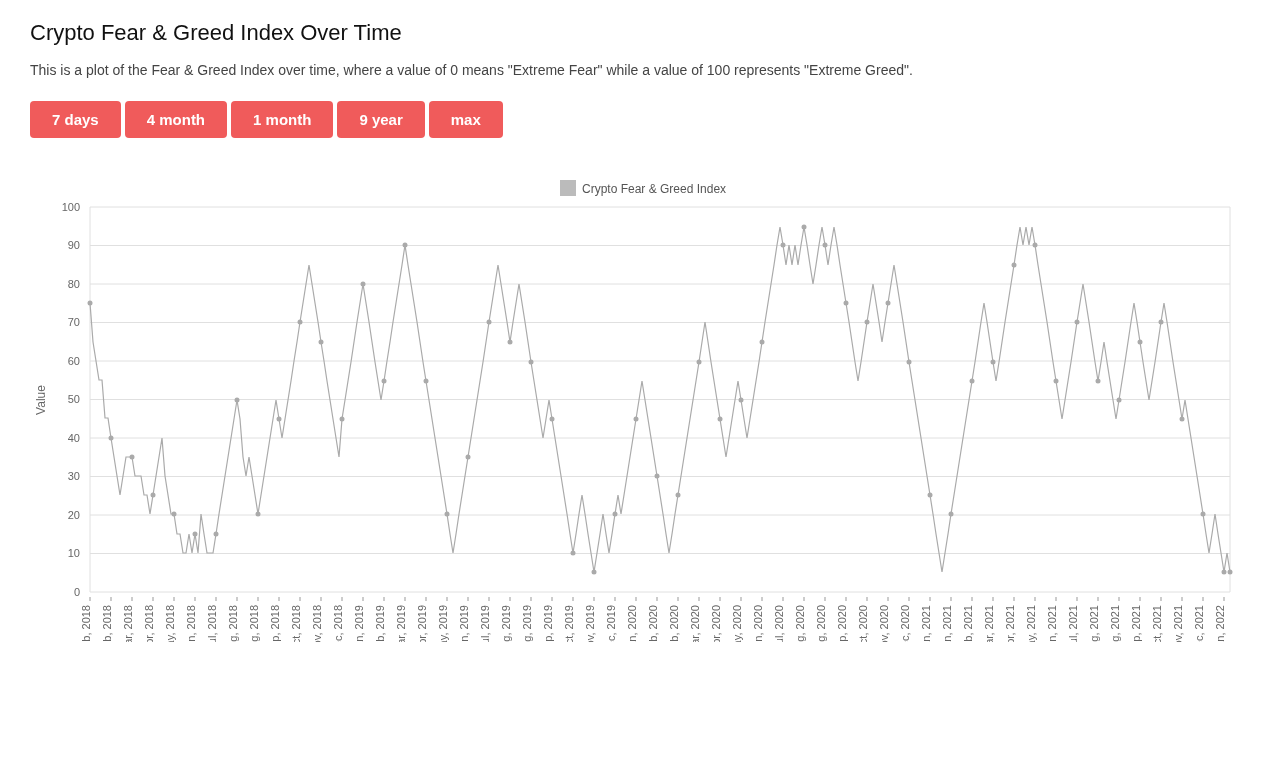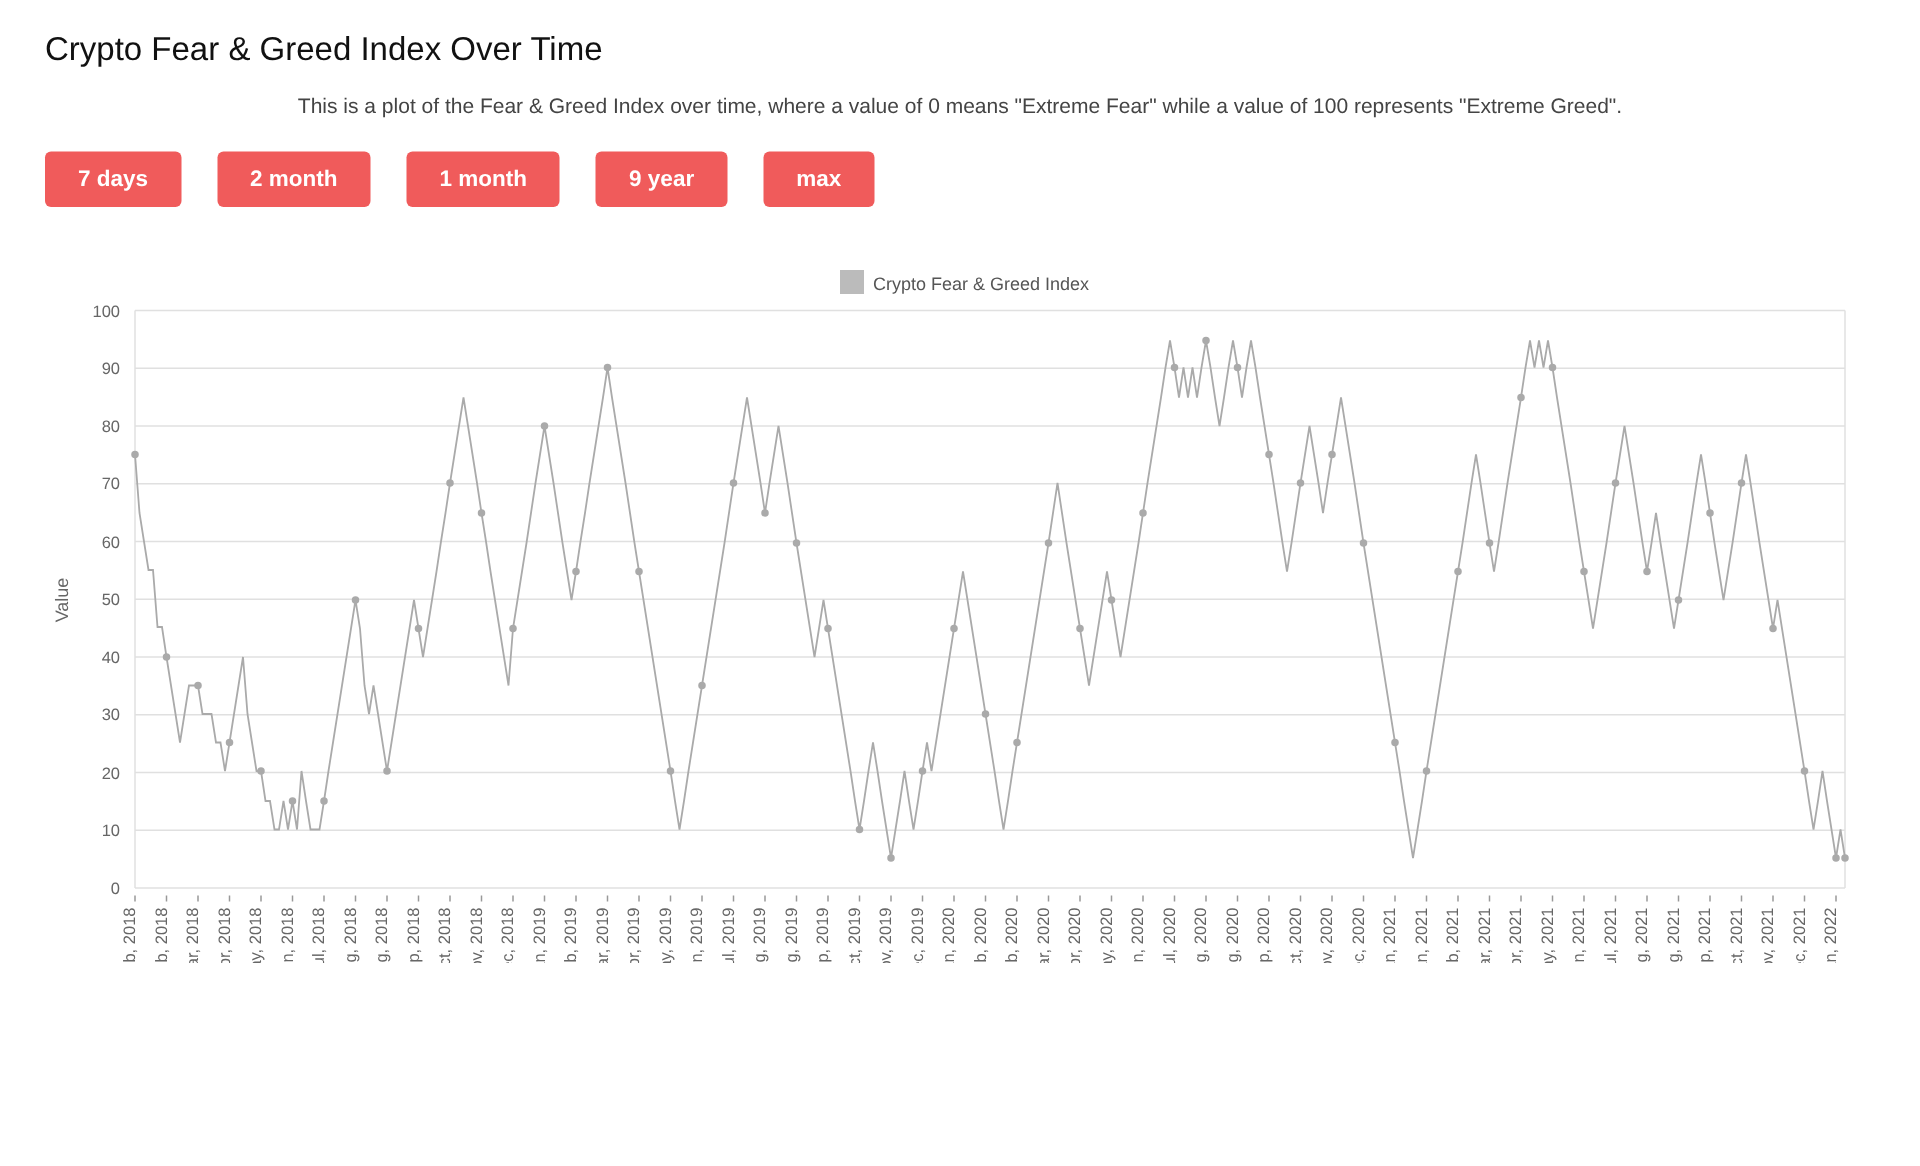--- a/index.html
+++ b/index.html
@@ -13,25 +13,24 @@
       font-size: 22px;
       font-weight: 400;
       margin-bottom: 14px;
       color: #111;
     }
     .description {
       font-size: 14px;
       color: #444;
       margin-bottom: 20px;
       line-height: 1.5;
-      text-align: center;
     }
     .btn-group {
       display: flex;
-      gap: 24px;
+      gap: 4px;
       margin-bottom: 24px;
       flex-wrap: wrap;
     }
     .btn {
       background: #f05b5b;
       color: #fff;
       border: none;
       border-radius: 4px;
       padding: 10px 22px;
       font-size: 15px;
@@ -75,21 +74,21 @@
     }
   </style>
 </head>
 <body>
 
 <h1>Crypto Fear &amp; Greed Index Over Time</h1>
 <p class="description">This is a plot of the Fear &amp; Greed Index over time, where a value of 0 means "Extreme Fear" while a value of 100 represents "Extreme Greed".</p>
 
 <div class="btn-group">
   <button class="btn">7 days</button>
-  <button class="btn">2 month</button>
+  <button class="btn">4 month</button>
   <button class="btn">1 month</button>
   <button class="btn">9 year</button>
   <button class="btn">max</button>
 </div>
 
 <div class="chart-container">
   <svg class="chart" viewBox="0 0 1220 460" preserveAspectRatio="xMidYMid meet">
 
     <rect x="530" y="8" width="16" height="16" class="legend-rect"></rect>
     <text x="552" y="21" class="legend-text">Crypto Fear &amp; Greed Index</text>

